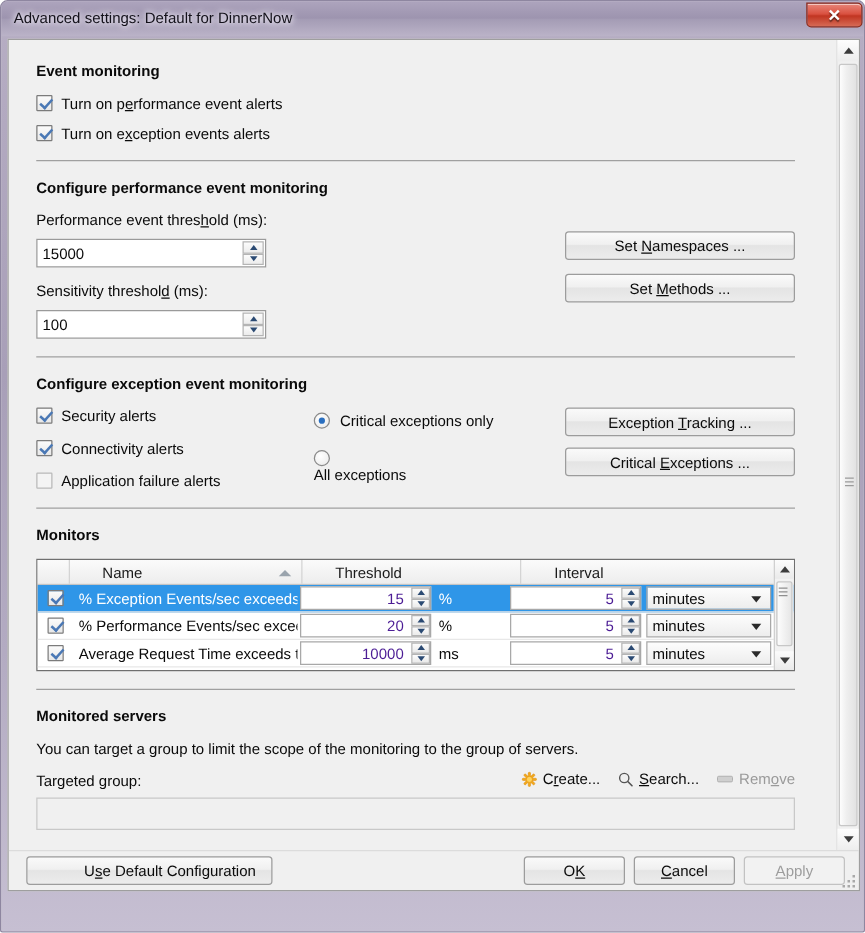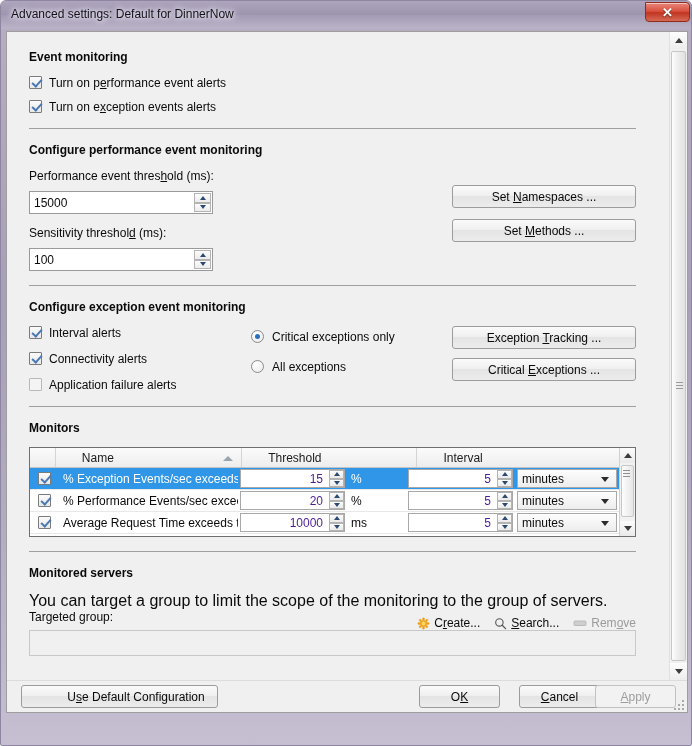--- a/index.html
+++ b/index.html
@@ -361,21 +361,21 @@
     width: 13px; height: 52px;
     background: linear-gradient(90deg,#fdfdfd,#e6e6e6);
     border: 1px solid #c7c7c7;
     border-radius: 2px;
     cursor: pointer;
   }
   .gvs-grip { position: absolute; left: 3px; top: 22px; width: 7px; }
   .gvs-grip i { display: block; height: 1px; margin-bottom: 2px; background: #8f8f8f; }
 
   
-  .desc { font-size: 16px; color: #0a0a0a; }
+  .desc { font-size: 12px; color: #0a0a0a; margin-bottom: 12px; }
   .tgt-box {
     width: 607px; height: 26px;
     border: 1px solid #c8c8c8;
     background: #f0f0f0;
     margin-top: 6px;
   }
   .cmd-links {
     position: absolute;
     right: 22px;
     display: flex; align-items: center; gap: 14px;
@@ -476,36 +476,36 @@
           </div>
         </div>
 
         <div class="divider"></div>
 
         <div style="position:relative;">
           <div class="grp-title">Configure exception event monitoring</div>
 
           <div class="row" style="margin-bottom:12px;">
             <span class="cbox checked"></span>
-            <span class="label">Interval alerts</span>
+            <span class="label">Security alerts</span>
           </div>
           <div class="row" style="margin-bottom:12px;">
             <span class="cbox checked"></span>
             <span class="label">Connectivity alerts</span>
           </div>
           <div class="row" style="margin-bottom:4px;">
             <span class="cbox disabled"></span>
             <span class="label">Application failure alerts</span>
           </div>
 
           <div class="row" style="position:absolute; left:222px; top:30px; margin:0;">
             <span class="radio on"></span>
             <span class="label">Critical exceptions only</span>
           </div>
-          <div class="row" style="position:absolute; left:222px; top:60px; margin:0;">
+          <div class="row" style="position:absolute; left:222px; top:60px; margin:0;flex-direction:column;">
             <span class="radio"></span>
             <span class="label">All exceptions</span>
           </div>
 
           <div class="btn right-btn" style="right:0; top:26px;">
             <span><span>Exception </span><u>T</u><span>racking ...</span></span>
           </div>
           <div class="btn right-btn" style="right:0; top:58px;">
             <span><span>Critical </span><u>E</u><span>xceptions ...</span></span>
           </div>
@@ -719,21 +719,21 @@
         </div>
     </div>
 
     <div class="footer">
       <div class="btn" style="left:14px; top:4px; width:197px;padding-left:33px;">
         <span><span>U</span><u>s</u><span>e Default Configuration</span></span>
       </div>
       <div class="btn" style="left:412px; top:4px; width:81px;">
         <span><span>O</span><u>K</u><span></span></span>
       </div>
-      <div class="btn" style="left:512px; top:4px; width:81px;">
+      <div class="btn" style="left:500px; top:4px; width:81px;">
         <span><span></span><u>C</u><span>ancel</span></span>
       </div>
       <div class="btn disabled" style="left:588px; top:4px; width:81px;">
         <span><span></span><u>A</u><span>pply</span></span>
       </div>
       <div class="resize-grip">
         <i style="right:0;bottom:0;"></i>
           <i style="right:4px;bottom:0;"></i>
           <i style="right:8px;bottom:0;"></i>
         <i style="right:0;bottom:4px;"></i>

